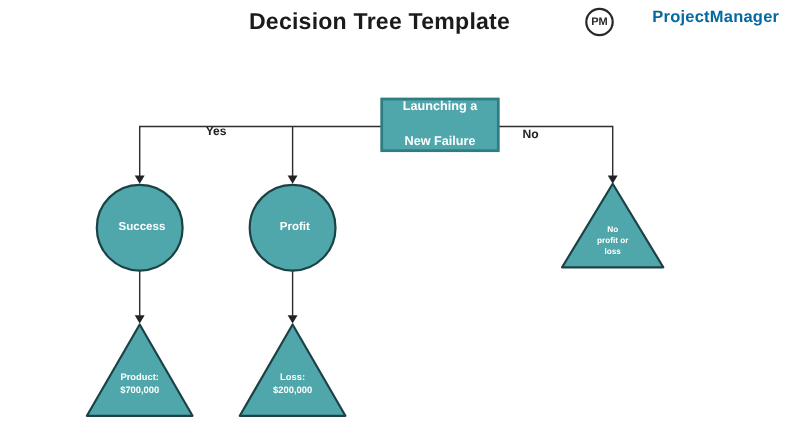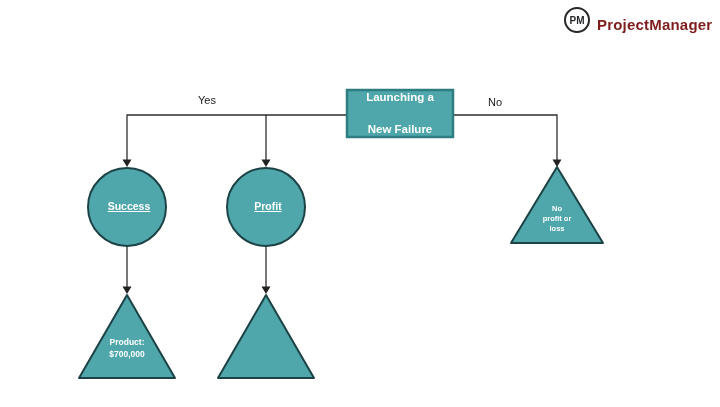--- a/index.html
+++ b/index.html
@@ -11,56 +11,57 @@
     overflow:hidden;
   }
   
   .title{
     position:absolute;left:0;top:8px;width:690px;
     text-align:center;
     font-size:21px;font-weight:700;color:#1b1b1b;
     letter-spacing:0.2px;
   }
   .logo{
-    position:absolute;left:564px;top:7px;
-    display:flex;align-items:flex-end;gap:7px;
+    position:absolute;left:532px;top:7px;
+    display:flex;align-items:flex-start;gap:7px;
   }
   .logo-circle{
     width:22px;height:22px;border:2.5px solid #26282a;border-radius:50%;
     display:flex;align-items:center;justify-content:center;
     font-size:10px;font-weight:700;color:#26282a;letter-spacing:0;
   }
   .logo-brand{
-    font-size:15px;font-weight:700;color:#7f1d1d;letter-spacing:0.2px;
+    font-size:15px;font-weight:700;color:#0369a1;letter-spacing:0.2px;margin-left:28px;
   }
   
   svg.diagram{position:absolute;left:0;top:0;}
   
   .branch-label{
-    position:absolute;width:40px;text-align:center;
-    font-size:11px;font-weight:400;color:#222222;
+    position:absolute;width:40px;text-align:left;
+    font-size:11px;font-weight:700;color:#222222;margin-top:20px;
   }
   .node-text{
     position:absolute;text-align:center;color:#ffffff;font-weight:700;
     line-height:1.3;
   }
   .root-text{
     left:347px;top:90px;width:106px;height:47px;
     display:flex;flex-direction:column;align-items:center;justify-content:space-between;
     font-size:11.5px;
   }
-  .circle-text{width:84px;top:200px;font-size:10.5px;text-decoration:underline;}
+  .circle-text{width:84px;top:200px;font-size:10.5px;}
   .tri-text-sm{width:80px;font-size:7.5px;line-height:1.35;}
   .tri-text{width:80px;font-size:8.5px;line-height:1.4;}
 </style>
 </head>
 <body>
 
 <div id="canvas">
 
+  <div class="title">Decision Tree Template</div>
   <div class="logo">
     <div class="logo-circle">PM</div>
     <div class="logo-brand">ProjectManager</div>
   </div>
 
   <svg class="diagram" width="720" height="407" viewBox="0 0 720 407">
 
     <path d="M347,115 L127,115 L127,161" fill="none" stroke="#2e2e2e" stroke-width="1.3"></path>
     <path d="M266,115 L266,161" fill="none" stroke="#2e2e2e" stroke-width="1.3"></path>
     <path d="M453,115 L557,115 L557,161" fill="none" stroke="#2e2e2e" stroke-width="1.3"></path>
@@ -96,14 +97,18 @@
     <div>No</div>
     <div>profit or</div>
     <div>loss</div>
   </div>
 
   <div class="node-text tri-text" style="left:87px;top:337px;">
     <div>Product:</div>
     <div>$700,000</div>
   </div>
 
+  <div class="node-text tri-text" style="left:226px;top:337px;">
+    <div>Loss:</div>
+    <div>$200,000</div>
+  </div>
 
 </div>
 
 </body></html>

